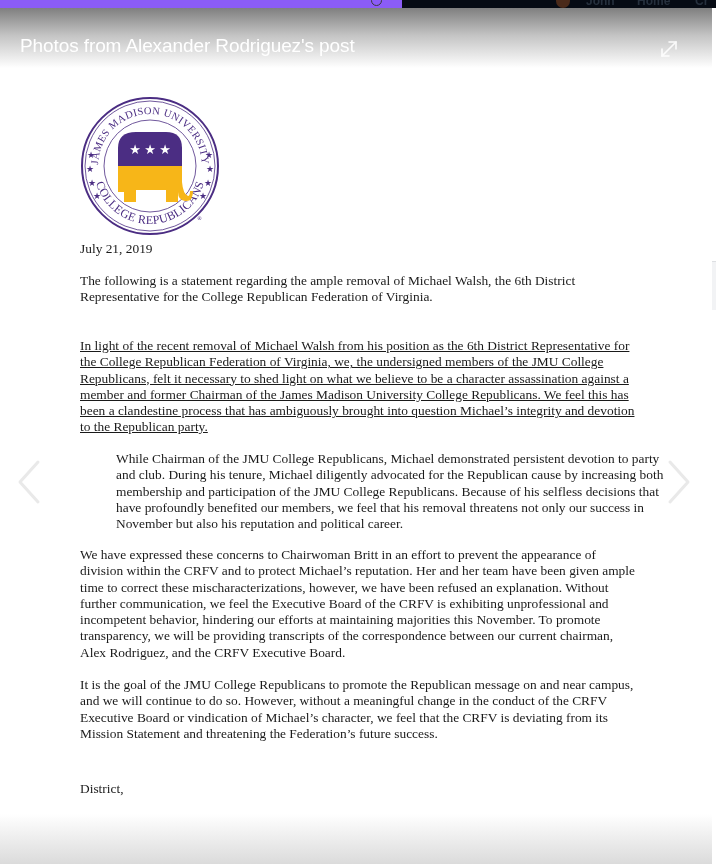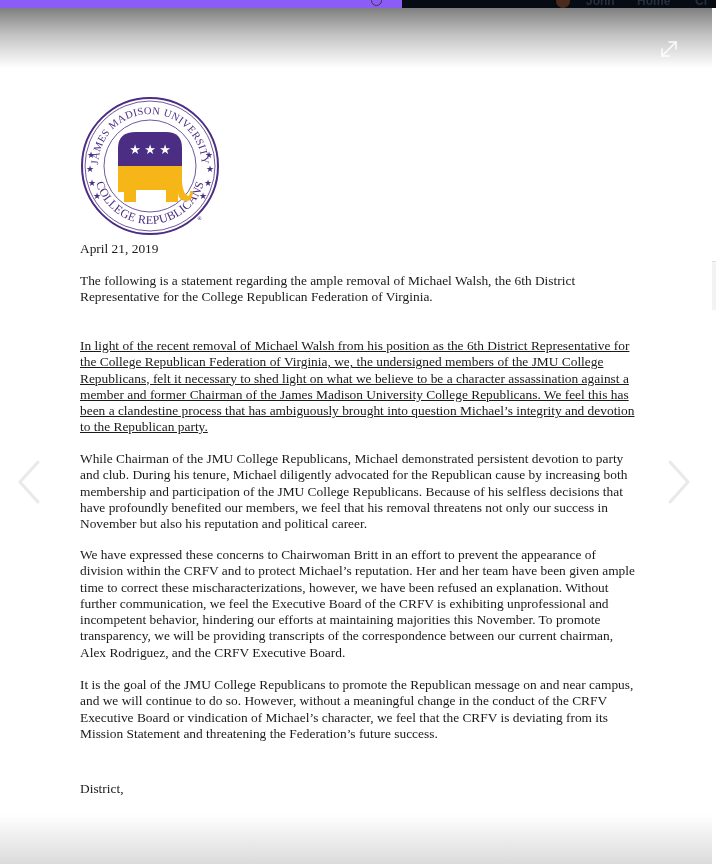--- a/index.html
+++ b/index.html
@@ -68,21 +68,21 @@
   .doc {
     position: absolute; left: 80px; top: 88px; width: 560px;
     font-family: "Liberation Serif", serif; color: #1a1a1a;
     font-size: 13.4px; line-height: 16.3px;
   }
   .logo { position: absolute; left: 0; top: 0; width: 140px; height: 140px; }
   .doc-date { position: absolute; left: 0; top: 145px; }
   .doc-p { position: absolute; left: 0; width: 556px; margin: 0; }
   .p0 { top: 177px; }
   .p1 { top: 242px; text-decoration: underline; }
-  .p2 { top: 355px; }
+  .p2 { top: 355px; margin-left: 36px; }
   .p3 { top: 451px; }
   .p4 { top: 581px; }
   .closing { position: absolute; left: 0; top: 685px; }
 </style>
 </head>
 <body>
 
 <div class="bg-topbar">
   <div class="dark-right"></div>
   <div class="search-glyph"></div>
@@ -90,20 +90,21 @@
   <span class="nav-text" style="left:586px">John</span>
   <span class="nav-text" style="left:637px">Home</span>
   <span class="nav-text" style="left:695px">Cr</span>
 </div>
 <div class="bg-right">
   <div class="box"></div>
 </div>
 
 <div class="stage">
   <div class="header-grad"></div>
+  <div class="viewer-title">Photos from Alexander Rodriguez's post</div>
   <div class="expand-btn">
     <svg width="22" height="22" viewBox="0 0 22 22">
       <g stroke="#ffffff" stroke-width="1.6" fill="none" stroke-linecap="round" opacity="0.9">
         <line x1="4" y1="18" x2="18" y2="4"></line>
         <polyline points="11,4 18,4 18,11"></polyline>
         <polyline points="4,11 4,18 11,18"></polyline>
       </g>
     </svg>
   </div>
 
@@ -148,21 +149,21 @@
       <path d="M 38 70 L 38 52 Q 38 36 56 36 L 86 36 Q 102 36 102 52 L 102 70 Z" fill="#4b2d83"></path>
       <path d="M 38 70 L 102 70 L 102 86 Q 103 98 108 100 Q 110 100 110 95 L 113 95 Q 113 106 105 105 Q 98 104 98 96 L 98 106 L 86 106 L 86 94 L 56 94 L 56 106 L 44 106 L 44 96 L 38 96 Z" fill="#f7b618"></path>
       <g fill="#ffffff" font-family="DejaVu Sans, sans-serif" font-size="13" text-anchor="middle">
         <text x="55" y="58">★</text>
           <text x="70" y="58">★</text>
           <text x="85" y="58">★</text>
       </g>
       <text x="117" y="124" font-size="5" fill="#4b2d83" font-family="DejaVu Sans, sans-serif">®</text>
     </svg>
 
-    <div class="doc-date">April 21, 2019</div>
+    <div class="doc-date">July 21, 2019</div>
     <p class="doc-p p0">The following is a statement regarding the ample removal of Michael Walsh, the 6th District Representative for the College Republican Federation of Virginia.</p>
     <p class="doc-p p1">In light of the recent removal of Michael Walsh from his position as the 6th District Representative for the College Republican Federation of Virginia, we, the undersigned members of the JMU College Republicans, felt it necessary to shed light on what we believe to be a character assassination against a member and former Chairman of the James Madison University College Republicans. We feel this has been a clandestine process that has ambiguously brought into question Michael’s integrity and devotion to the Republican party.</p>
     <p class="doc-p p2">While Chairman of the JMU College Republicans, Michael demonstrated persistent devotion to party and club. During his tenure, Michael diligently advocated for the Republican cause by increasing both membership and participation of the JMU College Republicans. Because of his selfless decisions that have profoundly benefited our members, we feel that his removal threatens not only our success in November but also his reputation and political career.</p>
     <p class="doc-p p3">We have expressed these concerns to Chairwoman Britt in an effort to prevent the appearance of division within the CRFV and to protect Michael’s reputation. Her and her team have been given ample time to correct these mischaracterizations, however, we have been refused an explanation. Without further communication, we feel the Executive Board of the CRFV is exhibiting unprofessional and incompetent behavior, hindering our efforts at maintaining majorities this November. To promote transparency, we will be providing transcripts of the correspondence between our current chairman, Alex Rodriguez, and the CRFV Executive Board.</p>
     <p class="doc-p p4">It is the goal of the JMU College Republicans to promote the Republican message on and near campus, and we will continue to do so. However, without a meaningful change in the conduct of the CRFV Executive Board or vindication of Michael’s character, we feel that the CRFV is deviating from its Mission Statement and threatening the Federation’s future success.</p>
     <div class="closing">District,</div>
   </div>
 
   <div class="footer-grad"></div>
 </div>

